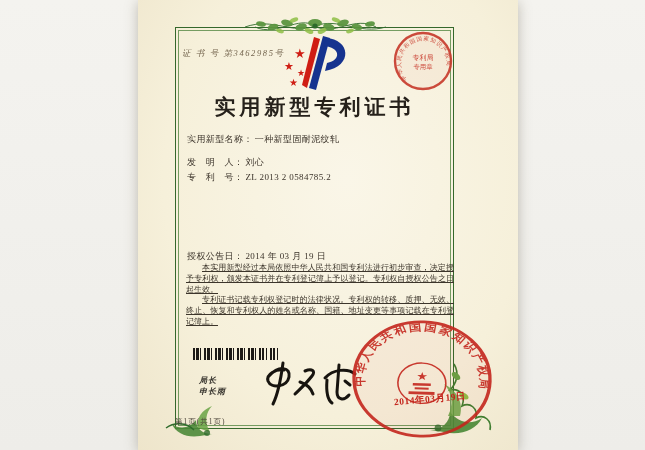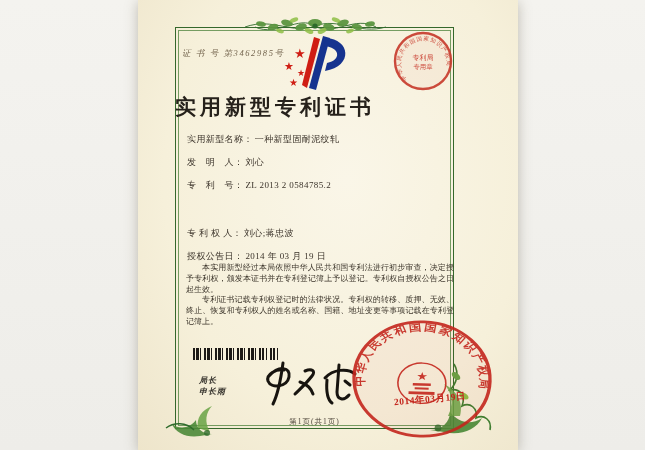--- a/index.html
+++ b/index.html
@@ -7,40 +7,40 @@
        font-family:"Liberation Serif","DejaVu Serif",serif;}
   .stage{position:relative;width:645px;height:450px;background:linear-gradient(180deg,#f4f3ef 0%,#eeede9 100%);}
   .paper{position:absolute;left:138px;top:0;width:380px;height:450px;
          background:radial-gradient(ellipse at 55% 40%, #faf6e8 0%, #f6f0da 62%, #eee5cb 100%);
          box-shadow:0 2px 12px rgba(90,80,60,.35);}
   .frame{position:absolute;left:175px;top:27px;width:279px;height:402px;
          border:1.6px solid #35682c;box-sizing:border-box;}
   .frame::after{content:"";position:absolute;left:2px;top:2px;right:2px;bottom:2px;
          border:1px solid #4a8038;opacity:.75;}
   .certno{position:absolute;left:182px;top:48px;font-size:8.5px;letter-spacing:1.6px;color:#73644d;font-style:italic;}
-  .title{position:absolute;left:175px;top:93px;width:279px;text-align:left;
+  .title{position:absolute;left:175px;top:93px;width:279px;text-align:center;
          font-size:21px;font-weight:bold;letter-spacing:4px;color:#26211b;}
   .field{position:absolute;left:187px;font-size:9px;color:#3b332a;letter-spacing:.4px;white-space:nowrap;}
   .field .lbl{margin-right:2px;}
   .paras{position:absolute;left:186px;top:263px;width:268px;font-size:8px;line-height:10.8px;
-         text-align:justify;color:#3c352b;}
+         text-align:justify;color:#3c352b;text-decoration:underline;}
   .paras p{margin:0;text-indent:2em;}
   .barcode{position:absolute;left:193px;top:348px;width:88px;height:12px;
          background:repeating-linear-gradient(90deg,#1d1a16 0 1.5px,transparent 1.5px 3px,
            #1d1a16 3px 5.5px,transparent 5.5px 7px,#1d1a16 7px 8px,transparent 8px 11px);}
   .signer{position:absolute;left:199px;top:375px;font-size:8px;line-height:11px;
           font-weight:bold;color:#33302a;letter-spacing:1px;font-style:italic;}
   .autograph{position:absolute;left:255px;top:356px;width:110px;height:55px;}
   .logo{position:absolute;left:280px;top:30px;width:78px;height:62px;}
   .seal-small{position:absolute;left:392px;top:30px;width:62px;height:62px;opacity:.92;}
   .seal-big{position:absolute;left:349px;top:318px;width:146px;height:122px;opacity:.9;
             transform:rotate(2deg);}
   .seal-date{position:absolute;left:378px;top:393px;width:104px;text-align:center;
             font-size:9.5px;font-weight:bold;color:#c4261d;transform:rotate(-5deg);letter-spacing:.5px;}
-  .footer{position:absolute;left:175px;top:417px;width:279px;text-align:center;
+  .footer{position:absolute;left:175px;top:417px;width:279px;
             font-size:7.5px;color:#4a4238;letter-spacing:1px;}
   .garland{position:absolute;left:243px;top:9px;width:145px;height:34px;}
   .corner-left{position:absolute;left:160px;top:394px;width:56px;height:46px;}
   .corner-right{position:absolute;left:420px;top:360px;width:76px;height:78px;}
 </style>
 </head>
 <body>
 
 <div class="stage">
   <div class="paper"></div>
@@ -117,25 +117,22 @@
   </svg>
 
   <div class="title">实用新型专利证书</div>
 
   <div class="field" style="top:133px">
     <span class="lbl">实用新型名称：</span><span>一种新型固耐泥纹轧</span>
   </div>
   <div class="field" style="top:156px">
     <span class="lbl">发　明　人：</span><span>刘心</span>
   </div>
-  <div class="field" style="top:179px">
+  <div class="field" style="top:171px">
     <span class="lbl">专　利　号：</span><span>ZL 2013 2 0584785.2</span>
-  </div>
-  <div class="field" style="top:227px">
-    <span class="lbl">专 利 权 人：</span><span>刘心;蒋忠波</span>
   </div>
   <div class="field" style="top:250px">
     <span class="lbl">授权公告日：</span><span>2014 年 03 月 19 日</span>
   </div>
 
   <div class="paras">
     <p>本实用新型经过本局依照中华人民共和国专利法进行初步审查，决定授予专利权，颁发本证书并在专利登记簿上予以登记。专利权自授权公告之日起生效。</p>
     <p>专利证书记载专利权登记时的法律状况。专利权的转移、质押、无效、终止、恢复和专利权人的姓名或名称、国籍、地址变更等事项记载在专利登记簿上。</p>
   </div>
 

